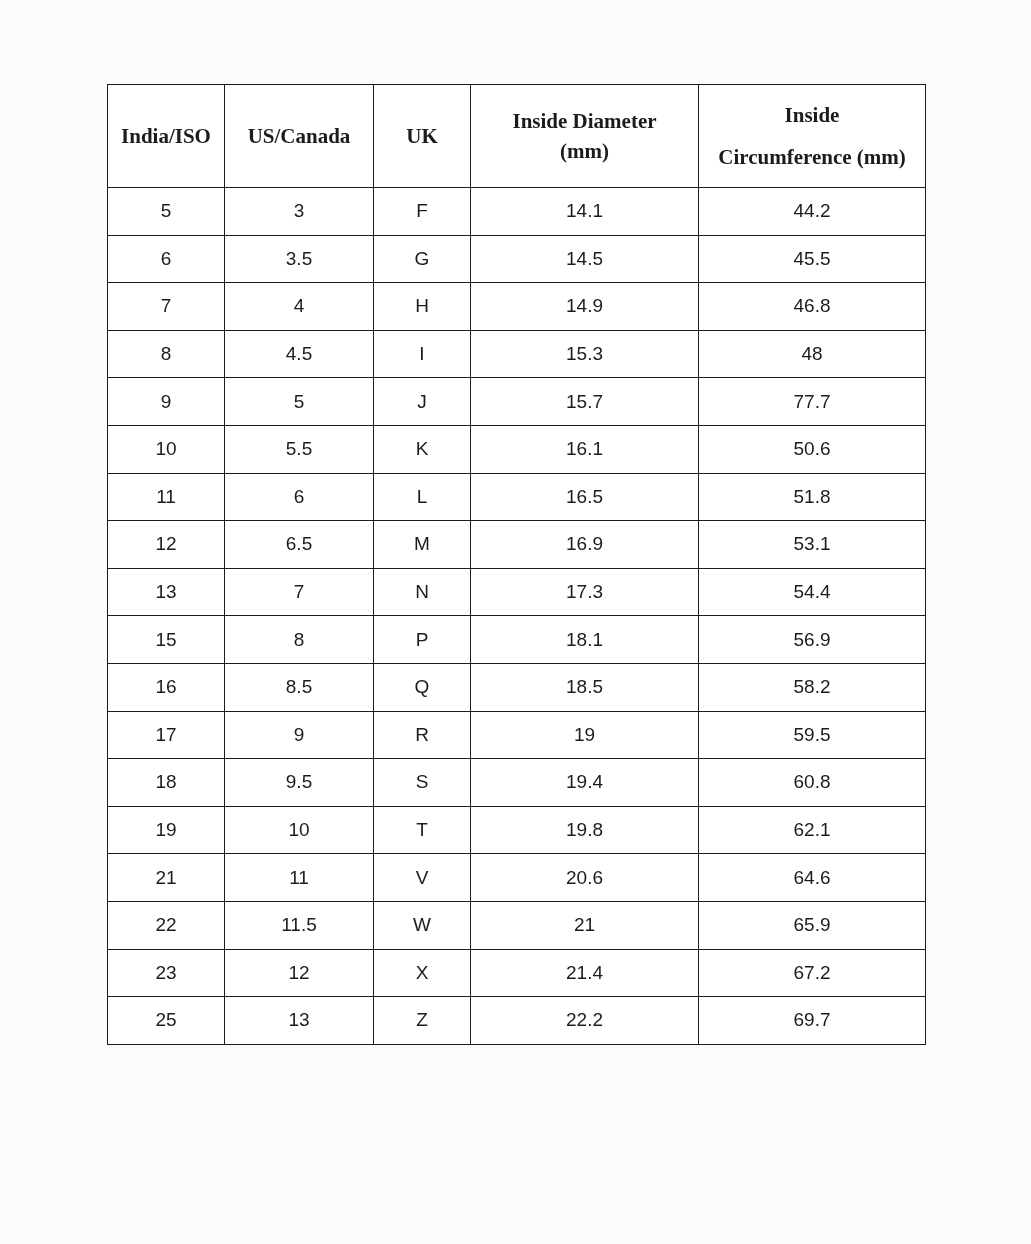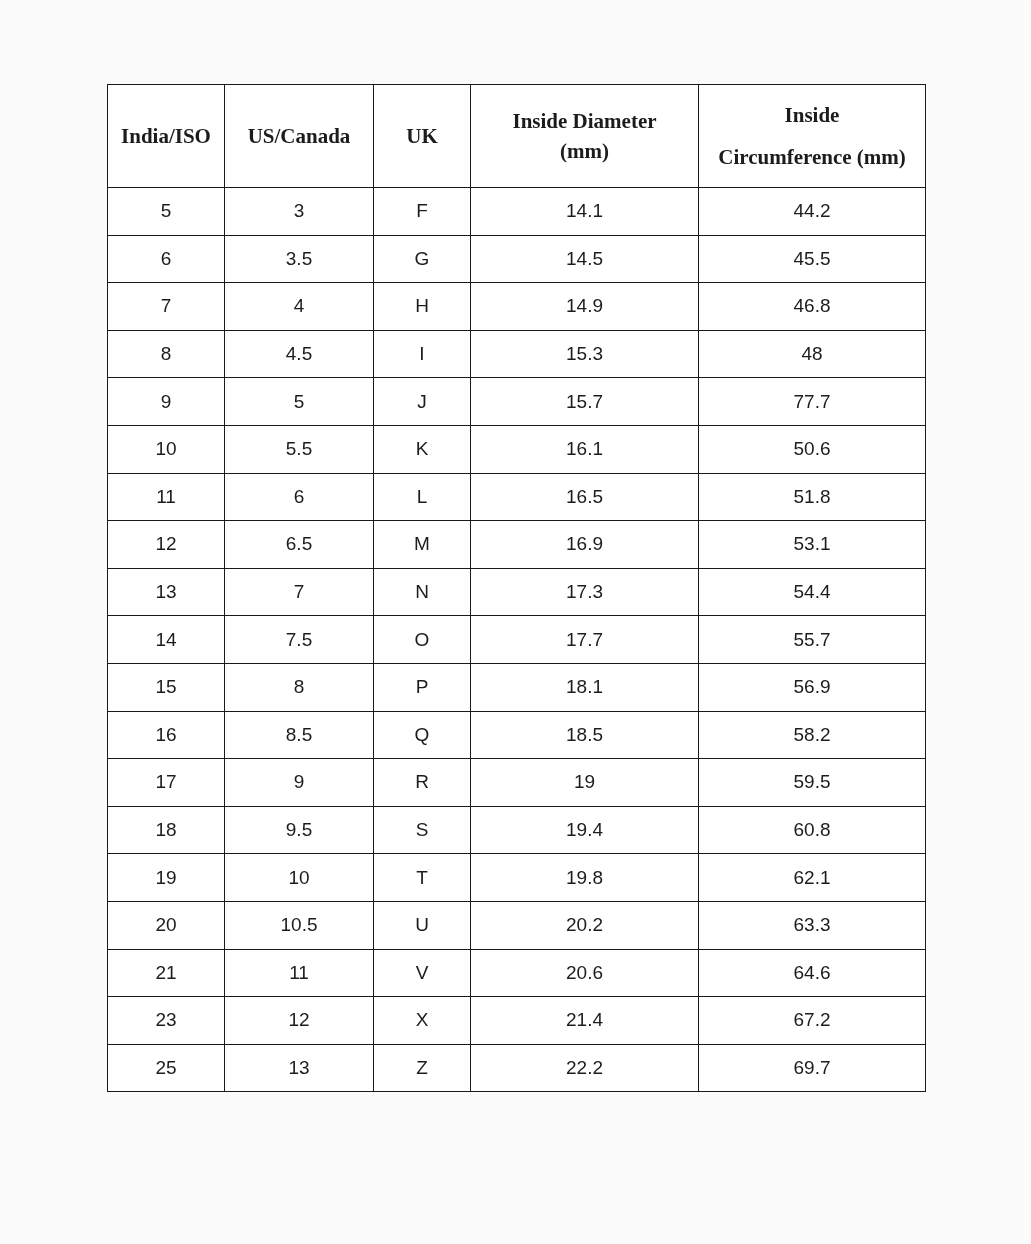--- a/index.html
+++ b/index.html
@@ -160,27 +160,20 @@
             <td>53.1</td>
           </tr>
           <tr>
             <td>13</td>
             <td>7</td>
             <td>N</td>
             <td>17.3</td>
             <td>54.4</td>
           </tr>
           <tr>
-            <td>14</td>
-            <td>7.5</td>
-            <td>O</td>
-            <td>17.7</td>
-            <td>55.7</td>
-          </tr>
-          <tr>
             <td>15</td>
             <td>8</td>
             <td>P</td>
             <td>18.1</td>
             <td>56.9</td>
           </tr>
           <tr>
             <td>16</td>
             <td>8.5</td>
             <td>Q</td>
@@ -202,34 +195,34 @@
             <td>60.8</td>
           </tr>
           <tr>
             <td>19</td>
             <td>10</td>
             <td>T</td>
             <td>19.8</td>
             <td>62.1</td>
           </tr>
           <tr>
-            <td>20</td>
-            <td>10.5</td>
-            <td>U</td>
-            <td>20.2</td>
-            <td>63.3</td>
-          </tr>
-          <tr>
             <td>21</td>
             <td>11</td>
             <td>V</td>
             <td>20.6</td>
             <td>64.6</td>
           </tr>
           <tr>
+            <td>22</td>
+            <td>11.5</td>
+            <td>W</td>
+            <td>21</td>
+            <td>65.9</td>
+          </tr>
+          <tr>
             <td>23</td>
             <td>12</td>
             <td>X</td>
             <td>21.4</td>
             <td>67.2</td>
           </tr>
           <tr>
             <td>25</td>
             <td>13</td>
             <td>Z</td>

